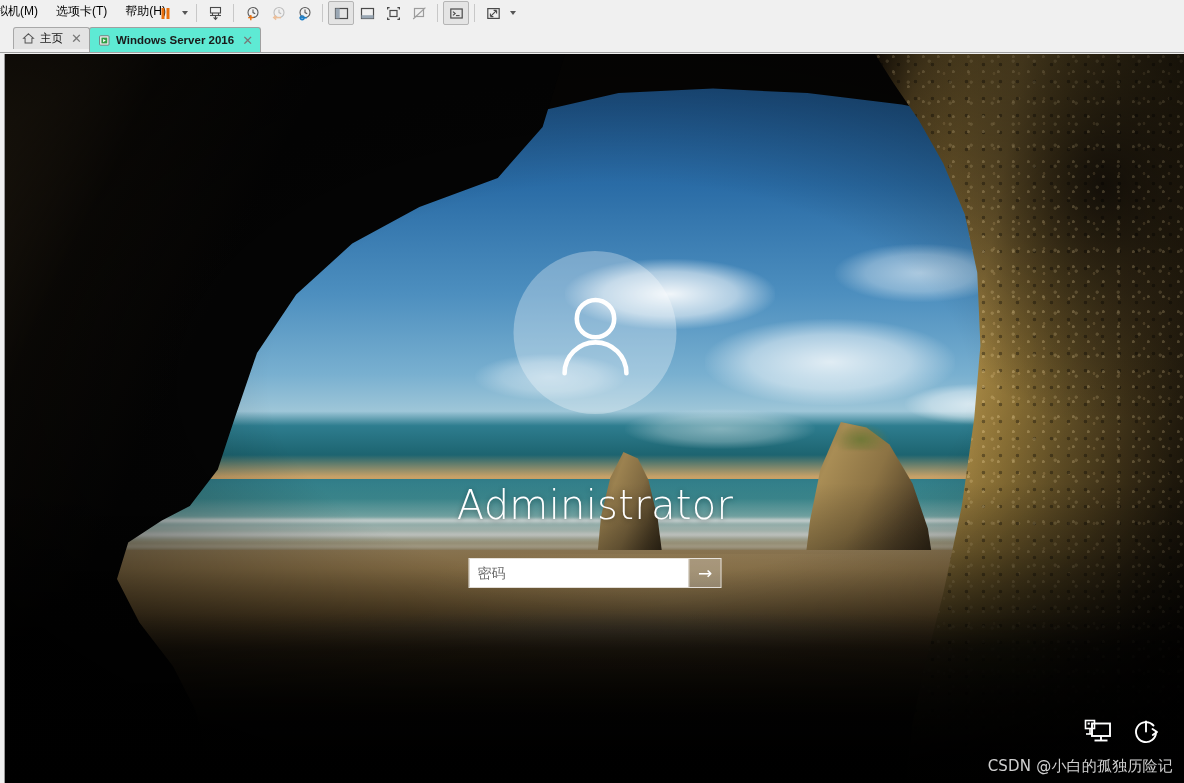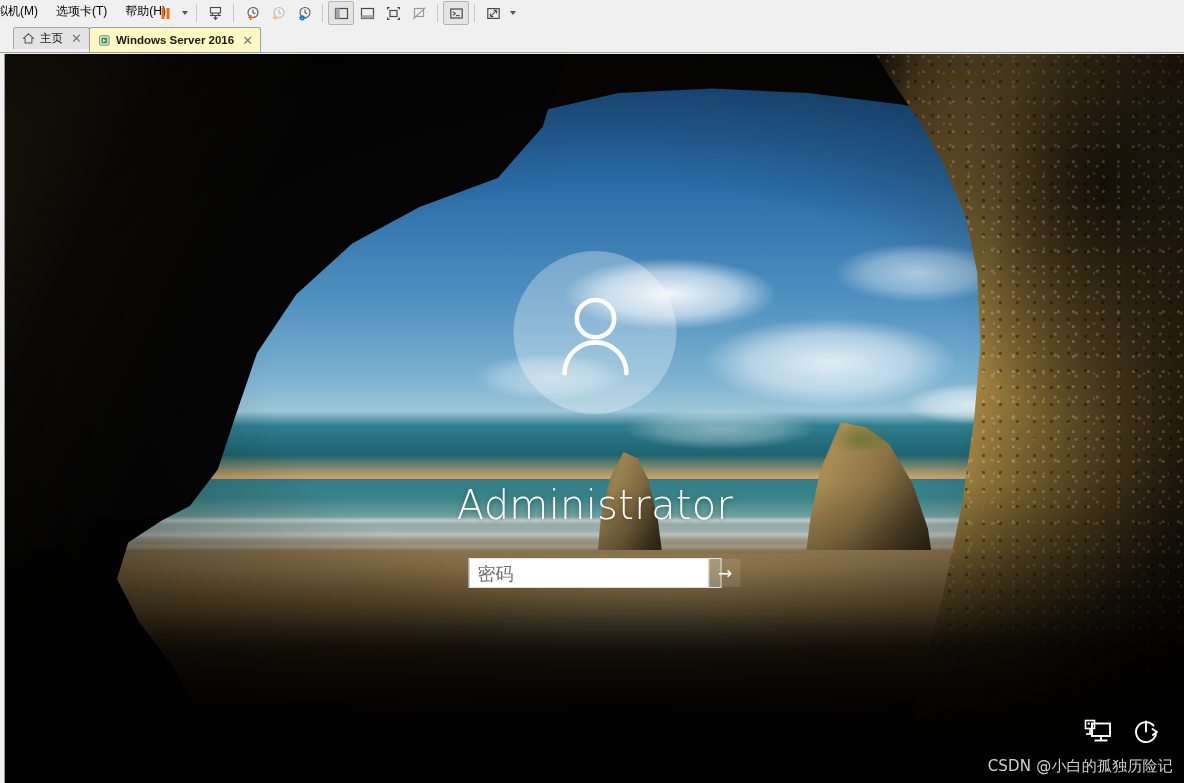--- a/index.html
+++ b/index.html
@@ -94,21 +94,21 @@
     border: 1px solid #a8a8a8;
     border-bottom: none;
     border-radius: 3px 3px 0 0;
     font-size: 11.5px;
     color: #1a1a1a;
     position: relative;
     cursor: default;
     box-sizing: border-box;
   }
   .tab.active {
-    background: #fef9c3;
+    background: #5eead4;
     height: 25px;
     font-weight: bold;
     z-index: 3;
     border-color: #a0a0a0;
   }
   .tab-label { margin: 0 7px 0 5px; white-space: nowrap; }
   .tab-close {
     font-size: 13px; color: #777; line-height: 1;
     width: 13px; text-align: center;
     font-family: "DejaVu Sans", sans-serif;
@@ -376,21 +376,21 @@
     border: 1px solid rgba(255,255,255,0.75);
     background: rgba(255,255,255,0.18);
   }
   .pwd-input {
     flex: 1 1 auto;
     height: 100%;
     background: #ffffff;
     border: none;
     outline: none;
     padding: 0 6px 0 8px;
-    font-size: 18px;
+    font-size: 14px;
     color: #222;
     box-sizing: border-box;
     font-family: "DejaVu Sans", "Liberation Sans", sans-serif;
   }
   .pwd-input::placeholder { color: #6e6e6e; opacity: 1; }
   .pwd-go {
     width: 31px; height: 100%;
     flex: 0 0 auto;
     display: flex; align-items: center; justify-content: center;
     background: rgba(255,255,255,0.10);

